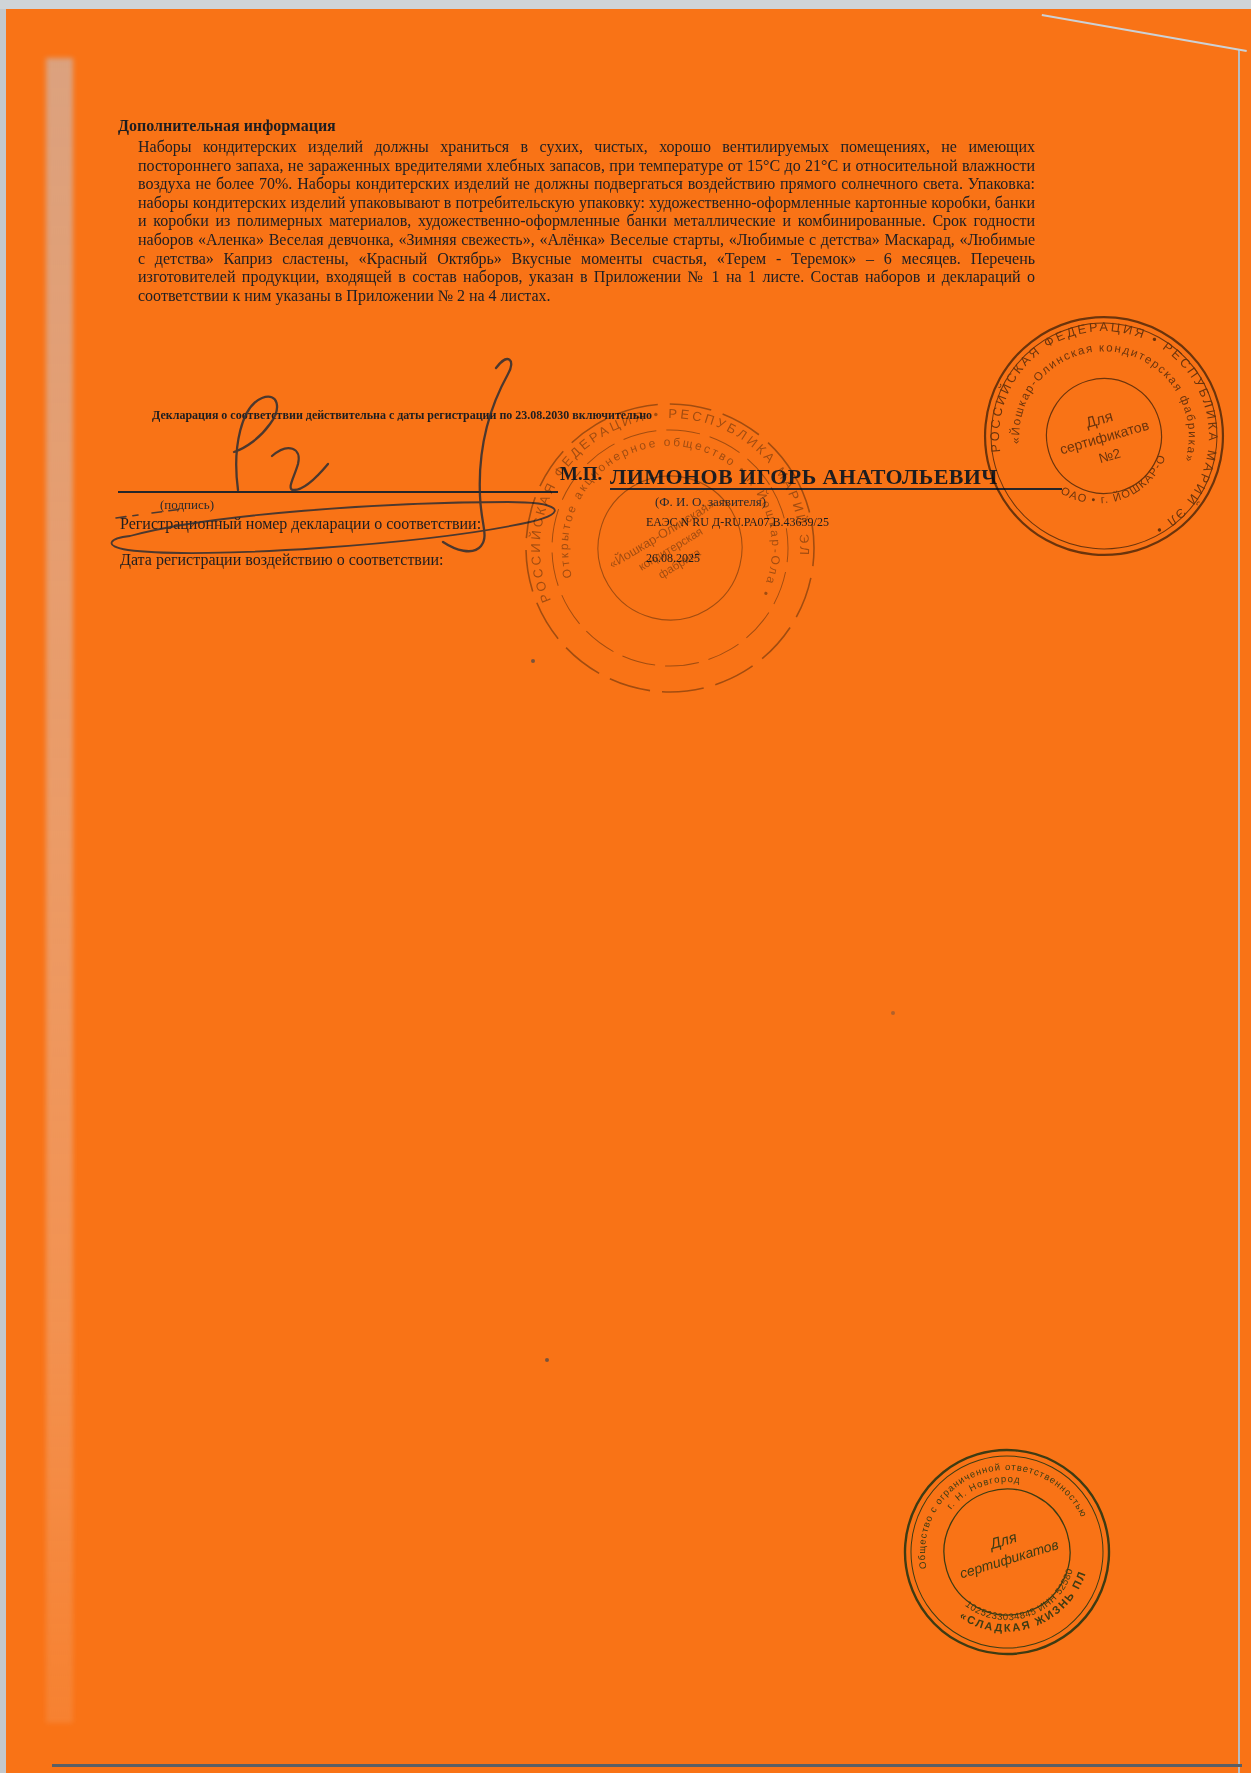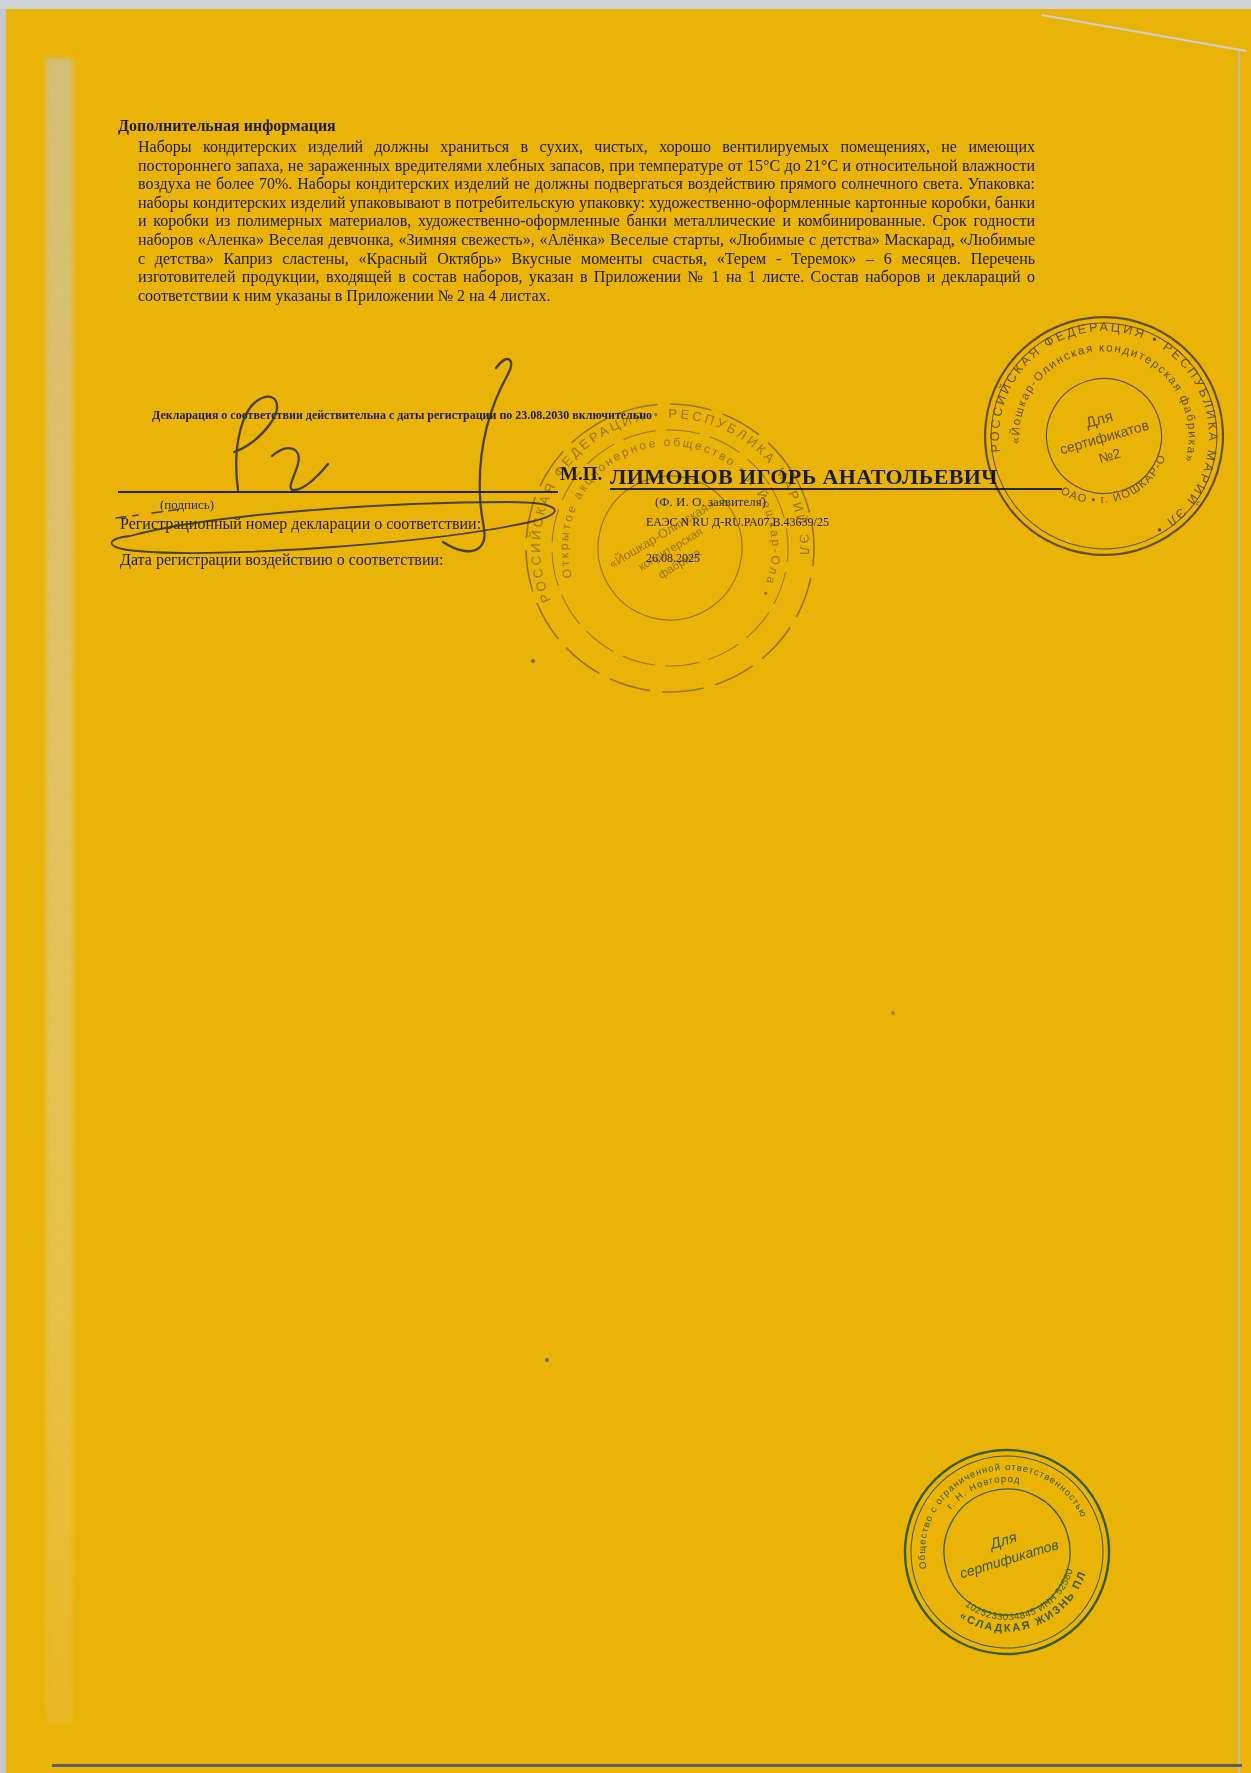--- a/index.html
+++ b/index.html
@@ -1,16 +1,16 @@
 <!DOCTYPE html>
 <html><head>
 <meta charset="utf-8">
 <style>
   html,body{margin:0;padding:0;background:#ffffff;}
-  #page{position:relative;width:1251px;height:1773px;background:#eab308;overflow:hidden;
+  #page{position:relative;width:1251px;height:1773px;background:#f97316;overflow:hidden;
         font-family:"Liberation Serif", serif;color:#1d1d20;}
   
   .edge-top{position:absolute;left:0;top:0;width:1251px;height:9px;background:#cfd4d8;}
   .edge-left{position:absolute;left:0;top:9px;width:6px;height:1764px;background:#c3c8cc;}
   .edge-right{position:absolute;left:1238px;top:50px;width:2px;height:1723px;background:#b7bcc1;}
   .edge-diag{position:absolute;left:1042px;top:14px;width:208px;height:2px;background:#ccd1d5;
              transform:rotate(10deg);transform-origin:left top;}
   .edge-bottom{position:absolute;left:52px;top:1764px;width:1190px;height:3px;background:#5a5f65;}
   .binding-shadow{position:absolute;left:46px;top:58px;width:27px;height:1665px;
       background:linear-gradient(180deg,rgba(196,200,212,.55) 0%,rgba(214,217,227,.4) 45%,rgba(226,228,236,.28) 75%,rgba(234,236,242,.12) 100%);

